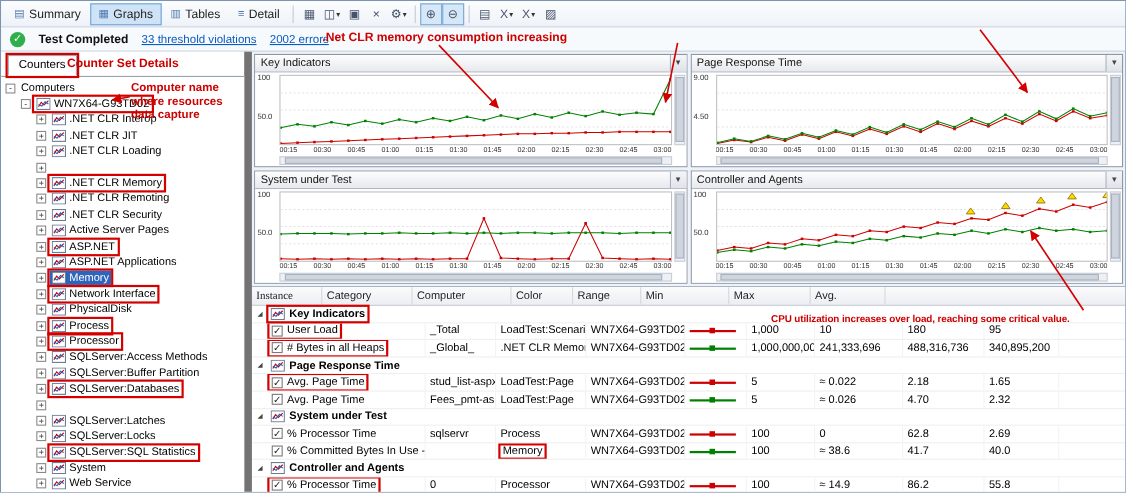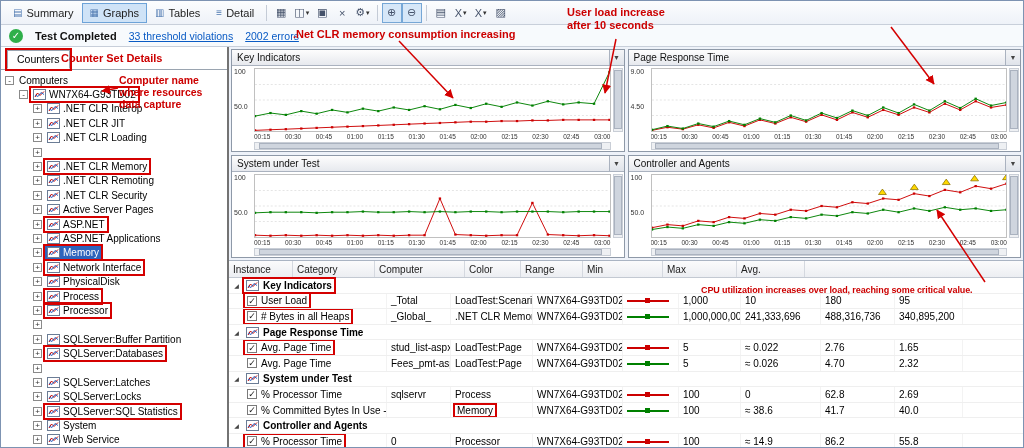--- a/index.html
+++ b/index.html
@@ -13,21 +13,21 @@
 .tab-icon{font-size:10px;color:#4d78b0}
 .tool-btn{display:inline-flex;align-items:center;justify-content:center;min-width:20px;height:20px;padding:0 2px;font-size:11px;color:#46536b;border:1px solid transparent}
 .tool-btn.pressed{background:#d6e7f8;border-color:#76a7d6}
 .tool-btn .dd{font-size:7px;margin-left:1px;color:#333}
 .sep{width:1px;height:16px;background:#c4cbd6;margin:0 4px}
 .statusbar{height:22px;display:flex;align-items:center;gap:12px;padding:0 8px;background:#f7fafd;border-bottom:1px solid #c8cfda;font-size:11px}
 .check-icon{width:14px;height:14px;border-radius:50%;background:#2faf4a;color:#fff;font-size:10px;line-height:14px;text-align:center;flex:0 0 auto}
 .status-text{font-weight:bold;color:#111}
 .link{color:#0a5bc4;text-decoration:underline;font-size:10.5px}
 .main{display:flex;height:402px}
-.sidebar{position:relative;width:228px;background:#fff;border-right:2px solid #737373;flex:0 0 228px}
+.sidebar{position:relative;width:228px;background:#fff;border-right:7px solid #737373;flex:0 0 228px}
 .counters-tab{display:inline-block;margin:3px 0 0 6px;padding:2px 9px 3px;font-size:10.5px;border:1px solid #9aa4b0;border-bottom-color:#fff;background:#fff;position:relative;z-index:2}
 .sidebar-body{position:absolute;left:0;right:0;top:22px;bottom:0;border-top:1px solid #9aa4b0;background:#fff;overflow:hidden;padding-top:3px}
 .tree-row{display:flex;align-items:center;height:14.4px;font-size:10px;white-space:nowrap}
 .expander{flex:0 0 auto;width:9px;height:9px;border:1px solid #8a8a8a;background:#fff;font-size:8px;line-height:7px;text-align:center;color:#333;margin-right:3px}
 .node-wrap{display:inline-flex;align-items:center;gap:3px;padding:0 2px;height:13px}
 .node-wrap.sel{background:#2d64bc;color:#fff}
 .node-icon{display:inline-flex;align-items:center}
 .rbox{outline:2px solid #d40000;outline-offset:0}
 .right{flex:1;display:flex;flex-direction:column;min-width:0}
 .charts-grid{display:grid;grid-template-columns:1fr 1fr;grid-auto-rows:103px;gap:3px;padding:2px;height:213px}
@@ -346,20 +346,30 @@
                     <rect x="0.5" y="0.5" width="12" height="10" fill="#fff" stroke="#6b7c95"></rect>
                     <polyline points="2,8 4.5,4 7,6.5 11,2.5" fill="none" stroke="#c00000" stroke-width="1"></polyline>
                     <polyline points="2,6 5,7.5 8,3.5 11,5.5" fill="none" stroke="#2a62c0" stroke-width="1"></polyline>
                   </svg>
                 </span>
                 <span class="node-label">Processor</span>
               </span>
             </div>
             <div class="tree-row" style="padding-left: 32px;">
               <span class="expander">+</span>
+              <span class="node-wrap">
+                <span class="node-icon">
+                  <svg width="13" height="11" viewBox="0 0 13 11">
+                    <rect x="0.5" y="0.5" width="12" height="10" fill="#fff" stroke="#6b7c95"></rect>
+                    <polyline points="2,8 4.5,4 7,6.5 11,2.5" fill="none" stroke="#c00000" stroke-width="1"></polyline>
+                    <polyline points="2,6 5,7.5 8,3.5 11,5.5" fill="none" stroke="#2a62c0" stroke-width="1"></polyline>
+                  </svg>
+                </span>
+                <span class="node-label">SQLServer:Access Methods</span>
+              </span>
             </div>
             <div class="tree-row" style="padding-left: 32px;">
               <span class="expander">+</span>
               <span class="node-wrap">
                 <span class="node-icon">
                   <svg width="13" height="11" viewBox="0 0 13 11">
                     <rect x="0.5" y="0.5" width="12" height="10" fill="#fff" stroke="#6b7c95"></rect>
                     <polyline points="2,8 4.5,4 7,6.5 11,2.5" fill="none" stroke="#c00000" stroke-width="1"></polyline>
                     <polyline points="2,6 5,7.5 8,3.5 11,5.5" fill="none" stroke="#2a62c0" stroke-width="1"></polyline>
                   </svg>
@@ -803,21 +813,21 @@
                 <div class="vthumb"></div>
               </div>
       <div class="hscroll">
                 <div class="hthumb"></div>
               </div>
     </div>
           </div>
         </div>
       <div class="table-area">
           <div class="t-row header">
-            <div class="t-cell" style="width: 64px;">Instance</div>
+            <div class="t-cell" style="width: 64px; font-family: Liberation Serif, serif;">Instance</div>
             <div class="t-cell" style="width: 82px;">Category</div>
             <div class="t-cell" style="width: 90px;">Computer</div>
             <div class="t-cell" style="width: 56px;">Color</div>
             <div class="t-cell" style="width: 62px;">Range</div>
             <div class="t-cell" style="width: 80px;">Min</div>
             <div class="t-cell" style="width: 74px;">Max</div>
             <div class="t-cell" style="width: 68px;">Avg.</div>
           </div>
           <div class="t-row group-row">
             <div class="gutter">◢</div>
@@ -898,21 +908,21 @@
             <div class="t-cell" style="width:82px">LoadTest:Page</div>
             <div class="t-cell" style="width:90px">WN7X64-G93TD02</div>
             <div class="t-cell" style="width:56px">
               <span class="swatch">
                 <span class="ln" style="background:#cc0000"></span>
                 <span class="sq" style="background:#cc0000"></span>
               </span>
             </div>
             <div class="t-cell" style="width:62px">5</div>
             <div class="t-cell" style="width:80px">≈ 0.022</div>
-            <div class="t-cell" style="width:74px">2.76</div>
+            <div class="t-cell" style="width:74px">2.18</div>
             <div class="t-cell" style="width:68px">1.65</div>
           </div>
           <div class="t-row">
             <div class="t-cell c-counter" style="width:158px">
               <span class="cwrap">
                 <span class="cb">✓</span>
                 <span>Avg. Page Time</span>
               </span>
             </div>
             <div class="t-cell" style="width:64px">Fees_pmt-asp</div>
@@ -1020,21 +1030,20 @@
             <div class="t-cell" style="width:74px">86.2</div>
             <div class="t-cell" style="width:68px">55.8</div>
           </div>
         </div>
     </div>
   </div>
 
   <div class="ann ann-counter-set">Counter Set Details</div>
   <div class="ann ann-clr">.Net CLR memory consumption increasing</div>
   <div class="ann ann-computer">Computer name where resources data capture</div>
-  <div class="ann ann-user">User load increase after 10 seconds</div>
   <div class="ann ann-cpu">CPU utilization increases over load, reaching some critical value.</div>
 
   <svg class="arrows">
     <defs>
       <marker id="ah" markerWidth="8" markerHeight="8" refX="5.5" refY="3" orient="auto">
         <path d="M0,0 L6,3 L0,6 z" fill="#d40000"></path>
       </marker>
     </defs>
     <line x1="398" y1="40" x2="452" y2="97" stroke="#d40000" stroke-width="1.5" marker-end="url(#ah)"></line>
     <line x1="615" y1="38" x2="604" y2="92" stroke="#d40000" stroke-width="1.5" marker-end="url(#ah)"></line>

